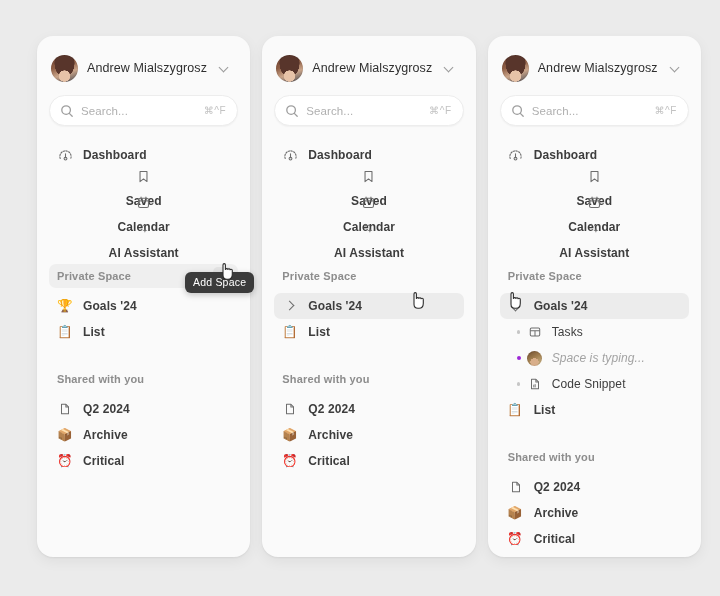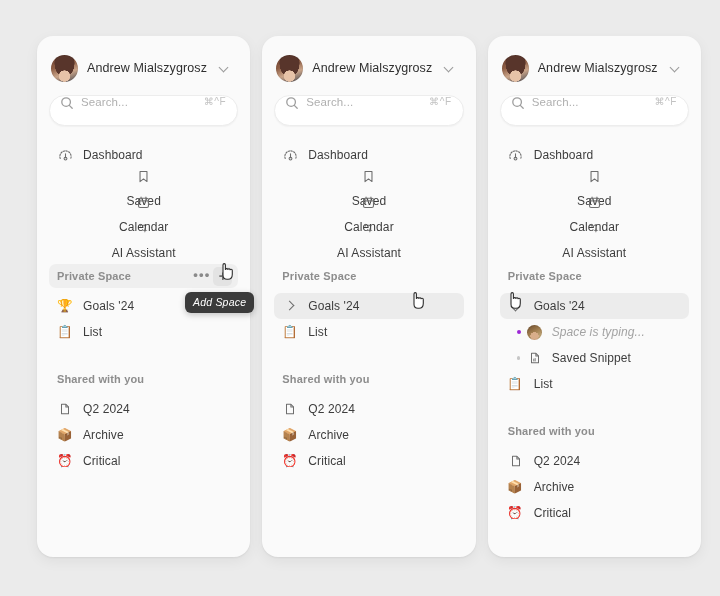--- a/index.html
+++ b/index.html
@@ -68,21 +68,21 @@
     transform: rotate(45deg);
   }
 
   
   .search {
     margin-top: 9px;
     height: 31px;
     background: #fff;
     border: 1px solid #ededed;
     border-radius: 16px;
-    display: flex; align-items: flex-start;
+    display: flex; align-items: center;
     padding: 0 11px 0 10px;
     box-shadow: 0 1px 1.5px rgba(0,0,0,0.04);
   }
   .search .mag { flex: 0 0 14px; height: 14px; margin-right: 7px; }
   .search-ph {
     flex: 1;
     font-size: 11.5px;
     color: #b0b0b0;
     letter-spacing: 0.1px;
   }
@@ -95,20 +95,21 @@
 
   
   .nav { margin-top: 16px; }
   .row {
     display: flex; align-items: center;
     height: 26px;
     padding: 0 8px;
     border-radius: 7px;
     gap: 10px;
     position: relative;
+    font-weight: bold;
   }
   .row .ico {
     flex: 0 0 16px; width: 16px; height: 16px;
     display: flex; align-items: center; justify-content: center;
   }
   .row .lbl {
     font-size: 12px;
     color: #3d3d3d;
     letter-spacing: 0.1px;
     white-space: nowrap;
@@ -356,21 +357,21 @@
         <span class="lbl">Archive</span>
       </div>
       <div class="row">
         <span class="ico">
             <span class="emoji">⏰</span>
           </span>
         <span class="lbl">Critical</span>
       </div>
     </div>
 
-    <div class="tooltip" style="left:148px; top:256px;font-style:italic;">Add Space</div>
+    <div class="tooltip" style="left:148px; top:236px;">Add Space</div>
 
     <div class="cursor" style="left:182px; top:226px;">
       <svg width="16" height="20" viewBox="0 0 16 20" fill="none">
         <path d="M5.2 1.6c.7 0 1.2.6 1.2 1.3v4.6c.2-.5.6-.9 1.2-.9.6 0 1.1.4 1.2.9.2-.4.6-.7 1.1-.7.6 0 1.1.4 1.2 1 .2-.3.6-.5 1-.5.7 0 1.2.6 1.2 1.3v3.6c0 2.9-1.7 5-4.3 5H8c-2.4 0-4-1.6-4-4V3c0-.8.5-1.4 1.2-1.4Z" fill="#fff" stroke="#2e2e2e" stroke-width="1.1" stroke-linejoin="round"></path>
       </svg>
     </div>
   </div>
 
   <div class="panel">
 
@@ -551,20 +552,32 @@
     </div>
 
     <div class="section-list">
       <div class="row selected">
         <span class="ico">
             <span class="chev-open"></span>
           </span>
         <span class="lbl">Goals '24</span>
       </div>
 
+      <div class="child-row">
+        <span class="bullet">
+            <i></i>
+          </span>
+        <span class="child-ico">
+          <svg width="14" height="14" viewBox="0 0 16 16" fill="none">
+            <rect x="2.6" y="3.4" width="10.8" height="9.2" rx="1.4" stroke="#6d6d6d" stroke-width="1.15"></rect>
+            <path d="M2.6 6.6h10.8M8 6.6v6" stroke="#6d6d6d" stroke-width="1.15"></path>
+          </svg>
+        </span>
+        <span class="child-lbl">Tasks</span>
+      </div>
 
       <div class="child-row">
         <span class="bullet active">
             <i></i>
           </span>
         <span class="child-ico">
             <span class="mini-avatar"></span>
           </span>
         <span class="child-lbl typing">Space is typing...</span>
       </div>
@@ -573,21 +586,21 @@
         <span class="bullet">
             <i></i>
           </span>
         <span class="child-ico">
           <svg width="14" height="14" viewBox="0 0 16 16" fill="none">
             <path d="M4 2.6h5l3 3v7.8H4V2.6Z" stroke="#6d6d6d" stroke-width="1.15" stroke-linejoin="round"></path>
             <path d="M9 2.6v3h3" stroke="#6d6d6d" stroke-width="1.15" stroke-linejoin="round"></path>
             <path d="M6.6 9.2v2.2M8.2 8.6v2.8" stroke="#6d6d6d" stroke-width="1" stroke-linecap="round"></path>
           </svg>
         </span>
-        <span class="child-lbl">Saved Snippet</span>
+        <span class="child-lbl">Code Snippet</span>
       </div>
 
       <div class="row">
         <span class="ico">
             <span class="emoji">📋</span>
           </span>
         <span class="lbl">List</span>
       </div>
     </div>
 

